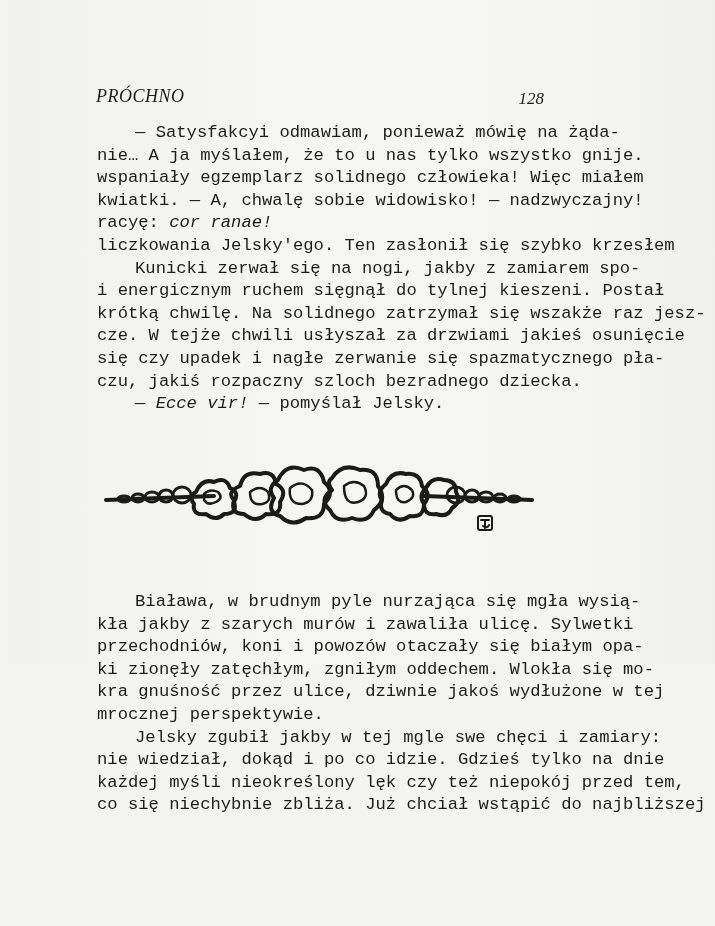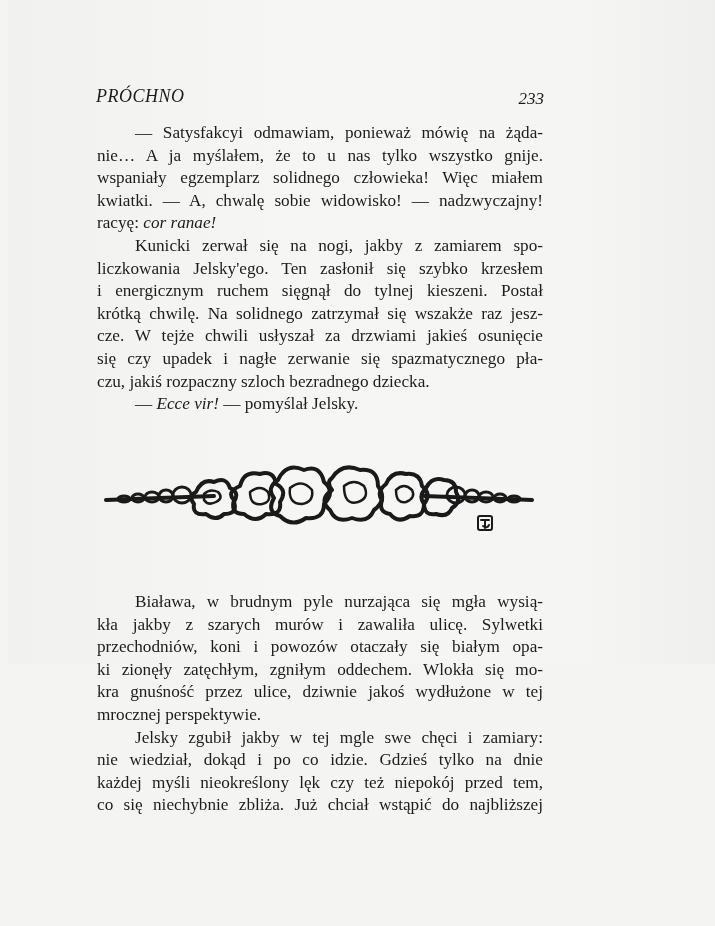--- a/index.html
+++ b/index.html
@@ -21,21 +21,21 @@
     .running-title {
       position: absolute; left: 0; top: 0;
       font-style: italic; font-size: 18px; letter-spacing: 0.5px;
     }
     .page-number {
       position: absolute; right: 0; top: 3px;
       font-style: italic; font-size: 17px;
     }
     .text-block {
       position: absolute; left: 89px; width: 446px;
-      font-size: 17.2px; line-height: 22.6px;
+      font-size: 17.2px; line-height: 22.6px; font-family: Liberation Mono, monospace;
     }
     .text-block .line {
       display: block; white-space: nowrap;
       text-align: justify; text-align-last: justify;
     }
     .text-block .line.last { text-align-last: left; }
     .text-block .line.indent { padding-left: 38px; }
     .block-1 { top: 122px; }
     .block-2 { top: 591px; }
     em { font-style: italic; }
@@ -43,31 +43,31 @@
       position: absolute; left: 96px; top: 462px; width: 430px; height: 80px;
     }
   </style>
 </head>
 <body>
 
 <div class="page">
 
   <div class="running-head">
     <span class="running-title">PRÓCHNO</span>
-    <span class="page-number">233</span>
+    <span class="page-number">128</span>
   </div>
 
   <div class="text-block block-1">
     <span class="line indent">— Satysfakcyi odmawiam, ponieważ mówię na żąda-</span>
     <span class="line">nie…  A ja myślałem, że to u nas tylko wszystko gnije.</span>
     <span class="line">wspaniały egzemplarz solidnego człowieka! Więc miałem</span>
     <span class="line">kwiatki. — A, chwalę sobie widowisko! — nadzwyczajny!</span>
     <span class="line last"><span>racyę: </span><em>cor ranae!</em></span>
+    <span class="line">liczkowania Jelsky'ego. Ten zasłonił się szybko krzesłem</span>
     <span class="line indent">Kunicki zerwał się na nogi, jakby z zamiarem spo-</span>
-    <span class="line">liczkowania Jelsky'ego. Ten zasłonił się szybko krzesłem</span>
     <span class="line">i energicznym ruchem sięgnął do tylnej kieszeni. Postał</span>
     <span class="line">krótką chwilę. Na solidnego zatrzymał się wszakże raz jesz-</span>
     <span class="line">cze. W tejże chwili usłyszał za drzwiami jakieś osunięcie</span>
     <span class="line">się czy upadek i nagłe zerwanie się spazmatycznego pła-</span>
     <span class="line last">czu, jakiś rozpaczny szloch bezradnego dziecka.</span>
     <span class="line last indent"><span>— </span><em>Ecce vir!</em><span> — pomyślał Jelsky.</span></span>
   </div>
 
   <svg class="ornament" viewBox="0 0 430 80">
     <g fill="none" stroke="#1a1a1a" stroke-linecap="round" stroke-linejoin="round">

